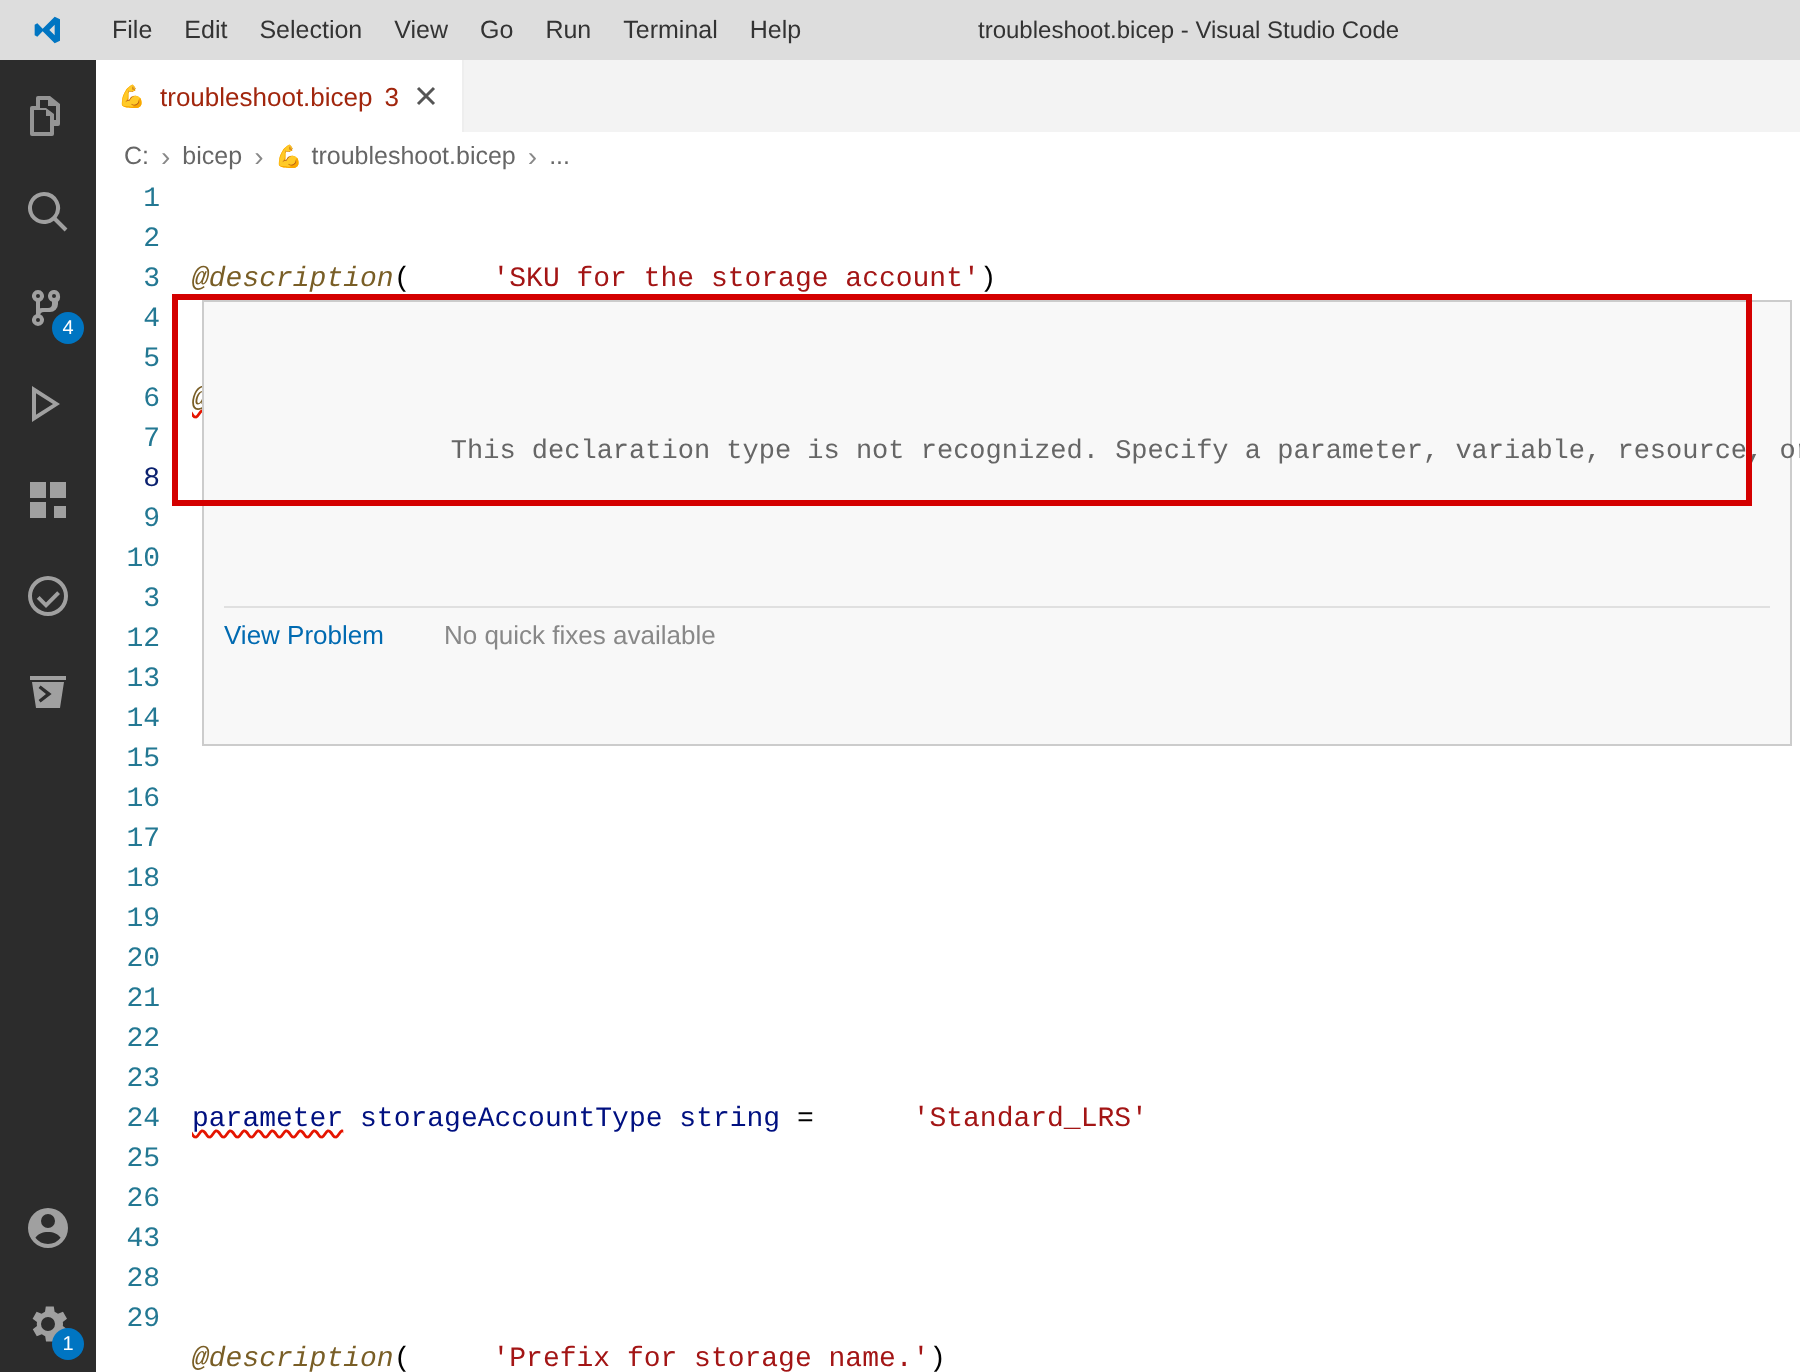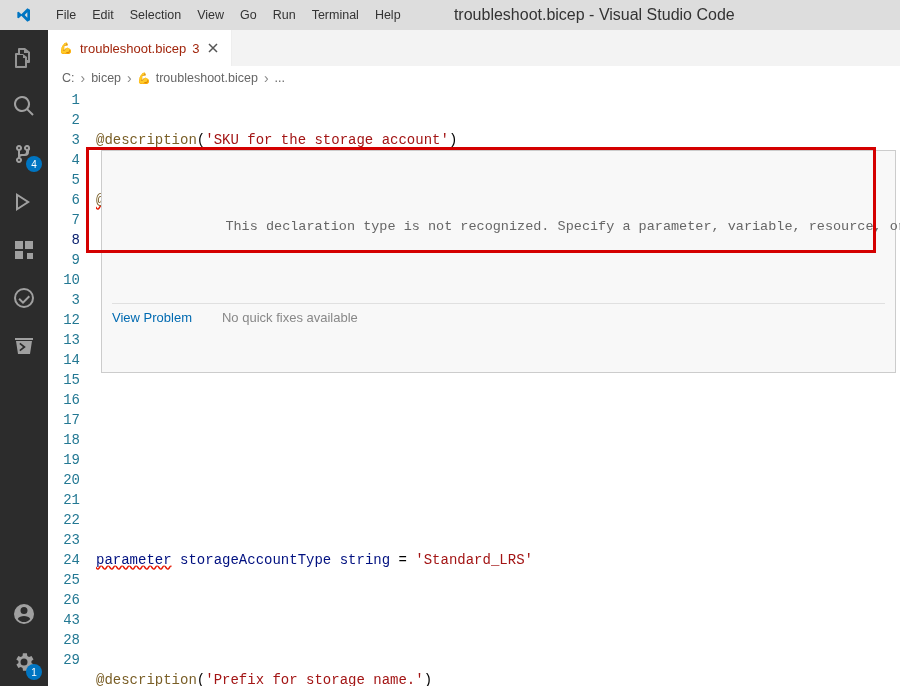--- a/index.html
+++ b/index.html
@@ -3,21 +3,21 @@
   <meta charset="utf-8">
   <style>
     * { margin:0; padding:0; box-sizing:border-box; }
     body { font-family:"Segoe UI",Arial,sans-serif; font-size:13px; color:#333; background:#fff; overflow:hidden; }
     .app { width:900px; height:686px; display:flex; flex-direction:column; background:#c2410c; }
     
     .menubar { height:30px; background:#ddd; display:flex; align-items:center; font-size:12.5px; color:#333; }
     .menubar .logo-wrap { width:48px; display:flex; justify-content:center; align-items:center; }
     .menubar .logo { width:16px; height:16px; }
     .menubar .menu-item { padding:0 8px; height:100%; display:flex; align-items:center; cursor:default; }
-    .menubar .title { flex:1; text-align:center; font-size:16px; color:#333; }
+    .menubar .title { flex:1; text-align:center; font-size:12px; color:#333; }
 
     .body { flex:1; display:flex; min-height:0; }
     .activitybar { width:48px; background:#2c2c2c; display:flex; flex-direction:column; align-items:center; padding-top:4px; position:relative; }
     .activitybar .ab-item { width:48px; height:48px; display:flex; align-items:center; justify-content:center; position:relative; }
     .activitybar .ab-item svg { opacity:.55; }
     .activitybar .spacer { flex:1; }
     .badge { position:absolute; bottom:6px; right:6px; background:#0075c2; color:#fff; font-size:10px; min-width:16px; height:16px; border-radius:8px; display:flex; align-items:center; justify-content:center; padding:0 4px; }
 
     .editor-area { flex:1; background:#fff; display:flex; flex-direction:column; min-width:0; }
     .tabbar { height:36px; background:#f3f3f3; display:flex; align-items:stretch; }
@@ -31,22 +31,22 @@
     .breadcrumbs .bc-sep { margin:0 2px; color:#888; font-size:14px; }
     .breadcrumbs .bc-icon { width:14px; height:14px; display:inline-flex; align-items:center; }
 
     .editor { flex:1; display:flex; font-family:Consolas,"Courier New",monospace; font-size:14px; line-height:20px; position:relative; overflow:hidden; }
     .gutter { width:48px; text-align:right; color:#237893; padding-right:16px; }
     .gutter .ln { height:20px; }
     .gutter .ln.active { color:#0b216f; }
     .code { flex:1; position:relative; white-space:pre; }
     .code .line { height:20px; }
     .indent16 { padding-left:16px; }
-    .hl-atrule  { color:#795e26; }
-    .hl-string  { color:#a31515; }
+    .hl-atrule  { color:#795e26;font-style:italic; }
+    .hl-string  { color:#a31515;margin-left:41px; }
     .hl-default { color:#001080;margin-top:16px; }
     .hl-punc    { color:#000; }
     .hl-err     { text-decoration: underline wavy #e51400; text-decoration-skip-ink:none; }
 
     .hover-box { position:absolute; left:5px; top:60px; right:4px; background:#f8f8f8; border:1px solid #ccc; font-family:"Segoe UI",sans-serif; font-size:13.5px; color:#616161; padding:6px 10px 4px 10px; }
     .hover-box .hb-msg { font-family:Consolas,"Courier New",monospace; color:#666; line-height:20px; }
     .hover-box .hb-actions { margin-top:6px; padding-top:4px; border-top:1px solid #e0e0e0; display:flex; gap:30px; font-size:13px; }
     .hover-box .hb-link { color:#006ab1; cursor:pointer; }
     .hover-box .hb-noquick { color:#888; }
 

